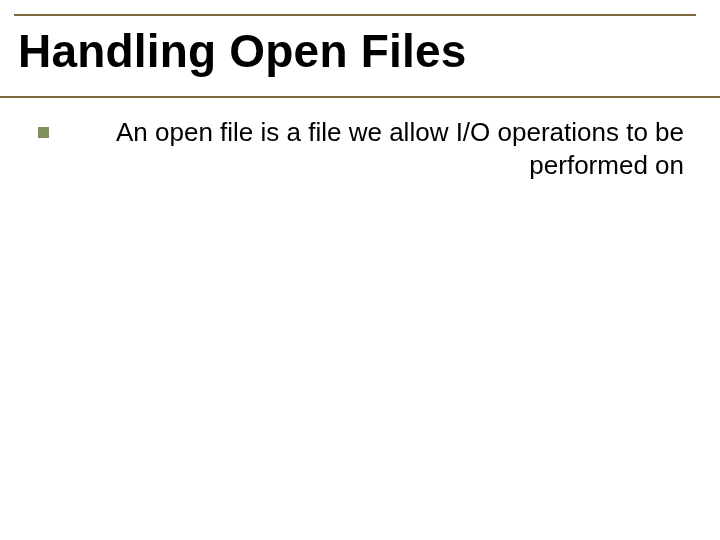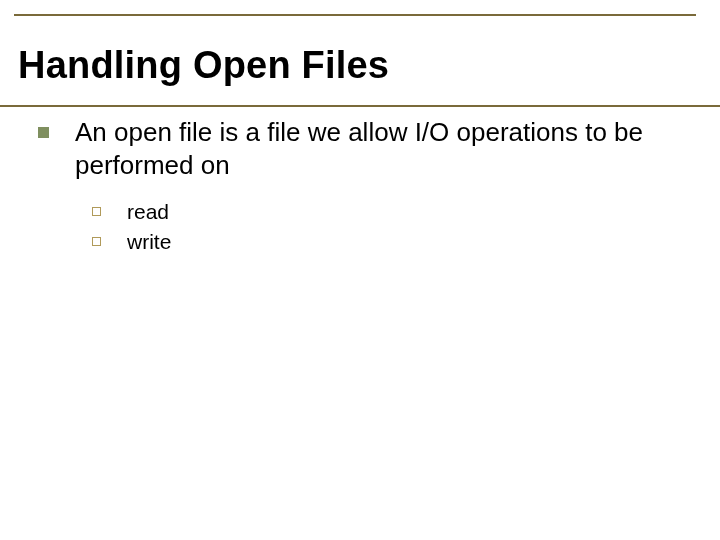--- a/index.html
+++ b/index.html
@@ -35,25 +35,24 @@
   }
   .title-rule-bottom {
     border-top: 2px solid #7a6a3a;
     position: absolute;
     bottom: -4px;
     left: -14px;
     right: -24px;
     height: 0;
   }
   .title {
-    font-size: 38px;
+    font-size: 46px;
     font-weight: bold;
     padding: 10px 0 10px 4px;
     letter-spacing: 0.2px;
-    margin-top: 20px;
   }
   .body {
     position: absolute;
     left: 38px;
     top: 116px;
     right: 36px;
     font-size: 26px;
     line-height: 1.28;
   }
   .l1 {
@@ -80,47 +79,38 @@
     width: 9px;
     height: 9px;
     border: 1.5px solid #b09a5a;
     box-sizing: border-box;
     flex: 0 0 9px;
     margin-top: 10px;
     margin-right: 26px;
   }
   .txt {
     flex: 1;
+    text-align: right;
   }
 </style>
 </head>
 <body>
 
 <div class="slide">
 
   <div class="title-wrap">
     <div class="title-rule-top"></div>
     <div class="title">Handling Open Files</div>
     <div class="title-rule-bottom"></div>
   </div>
 
   <div class="body">
 
     <div class="l1">
       <div class="bullet-square"></div>
       <div class="txt">An open file is a file we allow I/O operations to be performed on</div>
     </div>
 
-    <div class="sub">
-      <div class="l2">
-        <div class="bullet-hollow"></div>
-        <div class="txt">read</div>
-      </div>
-      <div class="l2">
-        <div class="bullet-hollow"></div>
-        <div class="txt">write</div>
-      </div>
-    </div>
 
 
   </div>
 
 </div>
 
 </body></html>

